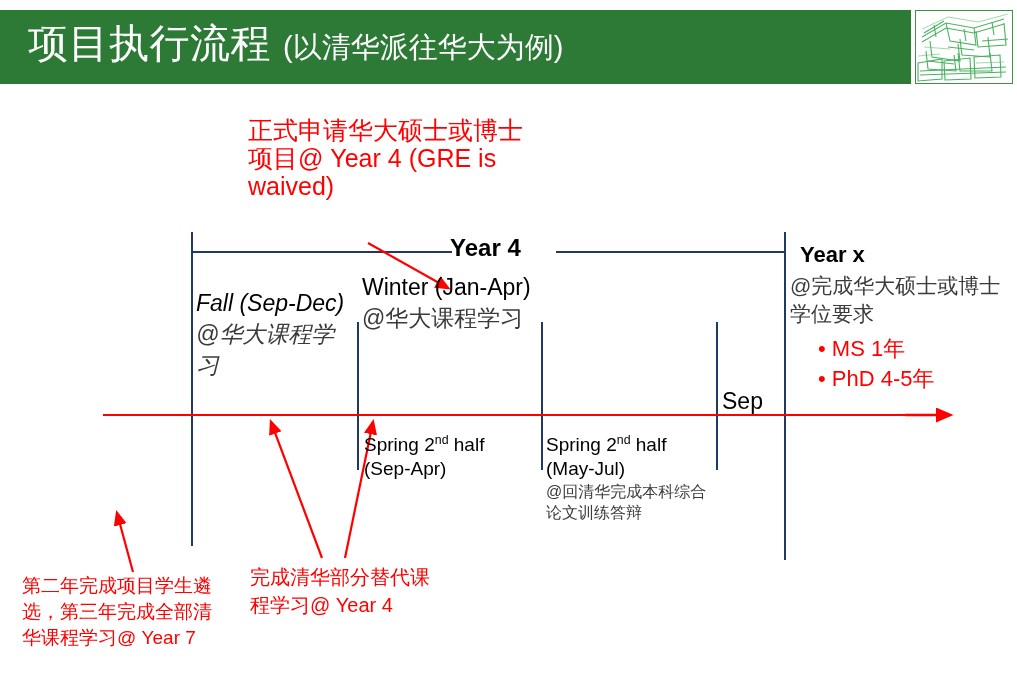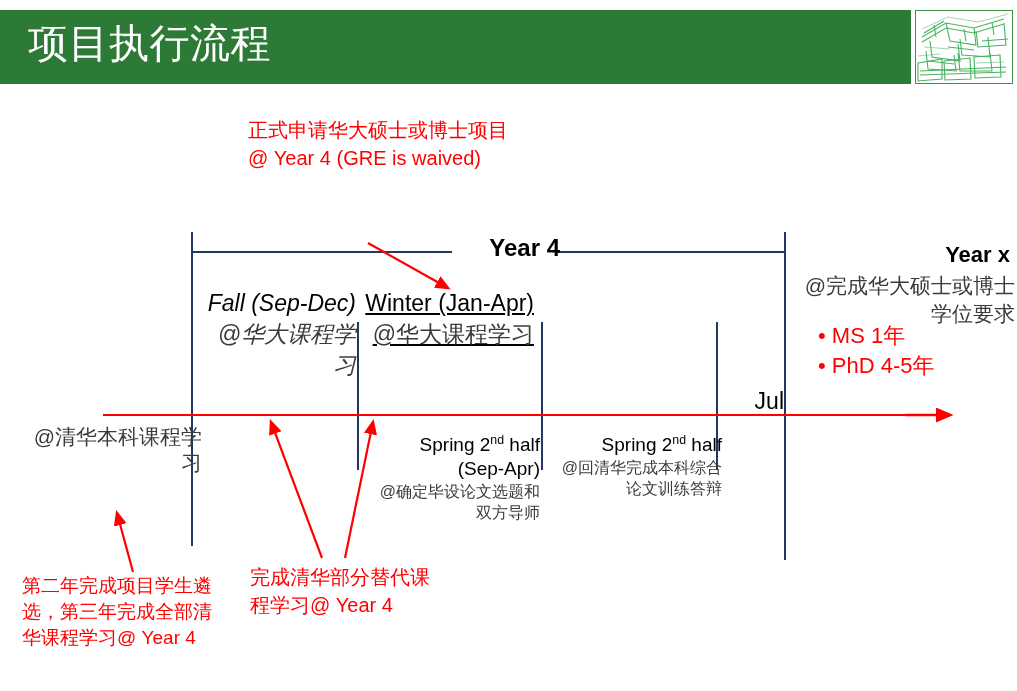--- a/index.html
+++ b/index.html
@@ -56,21 +56,21 @@
     box-sizing: border-box;
     overflow: hidden;
   }
   #logo-box svg { display: block; }
 
   
   .tblock {
     position: absolute;
     box-sizing: border-box;
   }
-  .center { text-align: right; }
+  .center { text-align: left; }
   .red  { color: #ff0000; }
   .dark { color: #000000; }
   .gray { color: #3b3b3b; }
   .bold { font-weight: bold; }
 
   
   .vline {
     position: absolute;
     width: 2px;
     background: #1f3864;
@@ -90,44 +90,44 @@
     left: 0;
     top: 0;
     width: 1017px;
     height: 691px;
     pointer-events: none;
   }
 
   
   #note-apply {
     left: 248px; top: 116px; width: 280px;
-    font-size: 20px; line-height: 28px;
+    font-size: 25px; line-height: 28px;
   }
   #year4-label {
     left: 450px; top: 234px; width: 110px;
     font-size: 24px;
   }
   #col-fall {
     left: 196px; top: 288px; width: 160px;
     font-size: 23px; line-height: 31px; font-style: italic;
   }
   #col-winter {
-    left: 362px; top: 288px; width: 172px;
-    font-size: 23px; line-height: 31px; text-decoration: underline;
+    left: 362px; top: 272px; width: 172px;
+    font-size: 23px; line-height: 31px;
   }
   #col-yearx-title {
     left: 800px; top: 242px; width: 210px;
     font-size: 22px;
   }
   #col-yearx-body {
     left: 790px; top: 272px; width: 225px;
     font-size: 21px; line-height: 28px;
   }
   #yearx-bullets {
-    left: 808px; top: 321px; width: 200px;
+    left: 808px; top: 334px; width: 200px;
     font-size: 22px; line-height: 30px;
   }
   #yearx-bullets .bullet-row { text-align: left; padding-left: 10px; }
   #year13 {
     left: 22px; top: 424px; width: 180px;
     font-size: 21px; line-height: 26px;
   }
   #aug-label {
     left: 722px; top: 388px; width: 62px;
     font-size: 23px;
@@ -155,20 +155,21 @@
   sup { font-size: 0.65em; vertical-align: super; }
 </style>
 </head>
 <body>
 
 <div id="slide">
 
   <div id="header-bar"></div>
   <div id="header-title">
     <span class="main">项目执行流程</span>
+    <span class="sub">(以清华派往华大为例)</span>
   </div>
 
   <div id="logo-box">
     <svg width="96" height="72" viewBox="0 0 96 72" xmlns="http://www.w3.org/2000/svg">
       <g stroke="#3fae57" stroke-width="1.1" fill="none" opacity="0.95">
         <path d="M6 26 L30 12 L58 17 L88 8"></path>
         <path d="M6 31 L30 17 L58 22 L88 13"></path>
         <path d="M8 22 L28 10"></path>
         <path d="M30 12 L34 30 L60 34 L58 17"></path>
         <path d="M14 30 L16 46 L44 50 L42 33"></path>
@@ -246,36 +247,35 @@
       <span>•</span>
       <span>MS 1年</span>
     </div>
     <div class="bullet-row">
       <span>•</span>
       <span>PhD 4-5年</span>
     </div>
   </div>
 
   <div class="tblock center" id="year13">
-    <div class="gray">@清华本科课程学习</div>
-  </div>
-
-  <div class="tblock center dark" id="aug-label">Jul</div>
+  </div>
+
+  <div class="tblock center dark" id="aug-label">Sep</div>
 
   <div class="tblock center" id="spring1">
     <div class="dark">
       <span>Spring 2</span><sup>nd</sup><span> half</span>
     </div>
     <div class="dark">(Sep-Apr)</div>
-    <div class="gray cn">@确定毕设论文选题和双方导师</div>
   </div>
 
   <div class="tblock center" id="spring2">
     <div class="dark">
       <span>Spring 2</span><sup>nd</sup><span> half</span>
     </div>
+    <div class="dark">(May-Jul)</div>
     <div class="gray cn">@回清华完成本科综合论文训练答辩</div>
   </div>
 
-  <div class="tblock red" id="note-select">第二年完成项目学生遴选，第三年完成全部清华课程学习@ Year 4</div>
+  <div class="tblock red" id="note-select">第二年完成项目学生遴选，第三年完成全部清华课程学习@ Year 7</div>
   <div class="tblock red" id="note-replace">完成清华部分替代课程学习@ Year 4</div>
 
 </div>
 
 </body></html>

